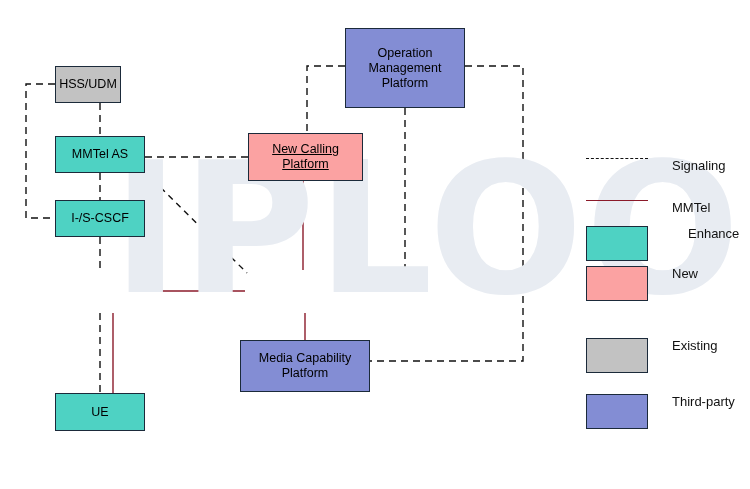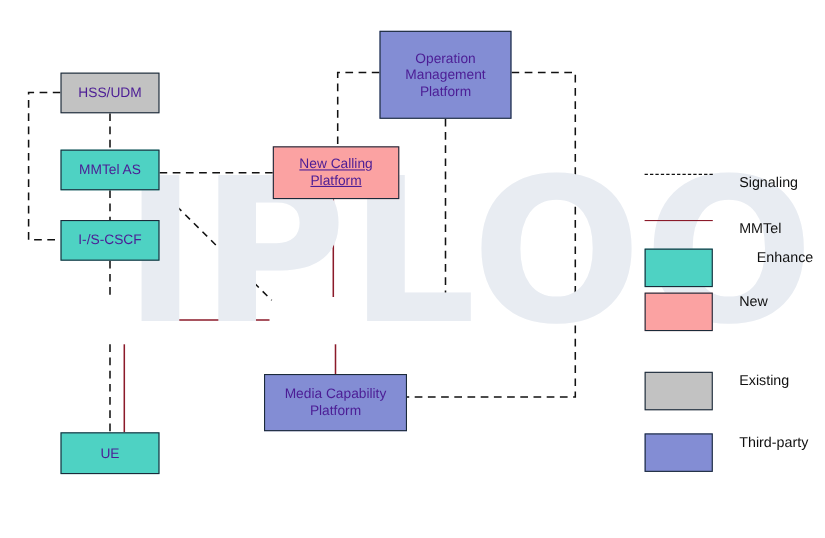--- a/index.html
+++ b/index.html
@@ -37,31 +37,31 @@
   .node{
     position:absolute;
     box-sizing:border-box;
     border:1.3px solid #1b2a3a;
     display:flex;
     align-items:center;
     justify-content:center;
     text-align:center;
     font-size:12.5px;
     line-height:15px;
-    color:#4c1d95;
+    color:#000000;
     z-index:4;
     padding:0 3px;
   }
   .node-enhance{background:#4ed2c3;}
   .node-new{background:#fba2a2;}
   .node-existing{background:#c2c2c2;}
   .node-third{background:#838dd4;}
 
   
-  #n-hss   {left:55px; top:66px;  width:90px;  height:37px;text-align:center;}
+  #n-hss   {left:55px; top:66px;  width:66px;  height:37px;text-align:center;}
   #n-mmtel {left:55px; top:136px; width:90px;  height:37px;}
   #n-cscf  {left:55px; top:200px; width:90px;  height:37px;}
   #n-pcscf {left:55px; top:270px; width:90px;  height:43px;}
   #n-ue    {left:55px; top:393px; width:90px;  height:38px;}
   #n-ncp   {left:248px;top:133px; width:115px; height:48px;text-decoration:underline;}
   #n-ncmp  {left:245px;top:270px; width:123px; height:43px;}
   #n-mcp   {left:240px;top:340px; width:130px; height:52px;}
   #n-omp   {left:345px;top:28px;  width:120px; height:80px;}
 
   

